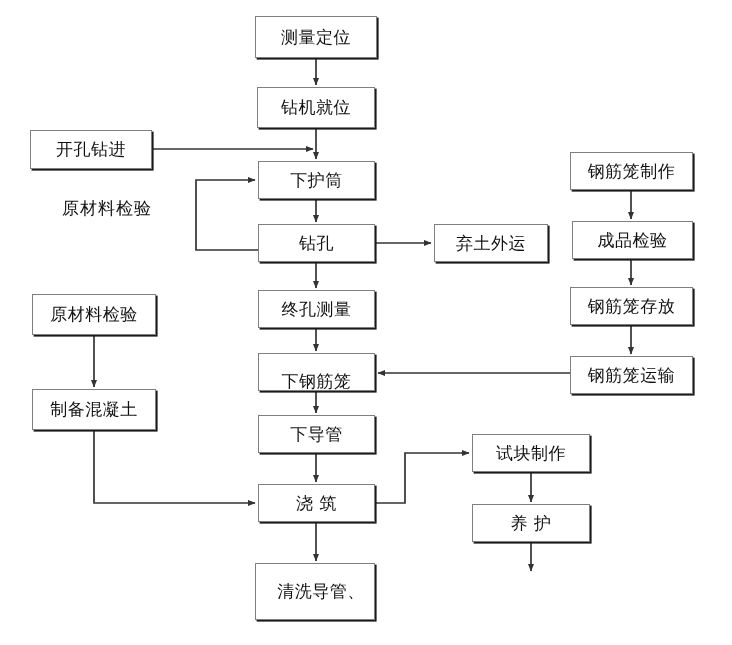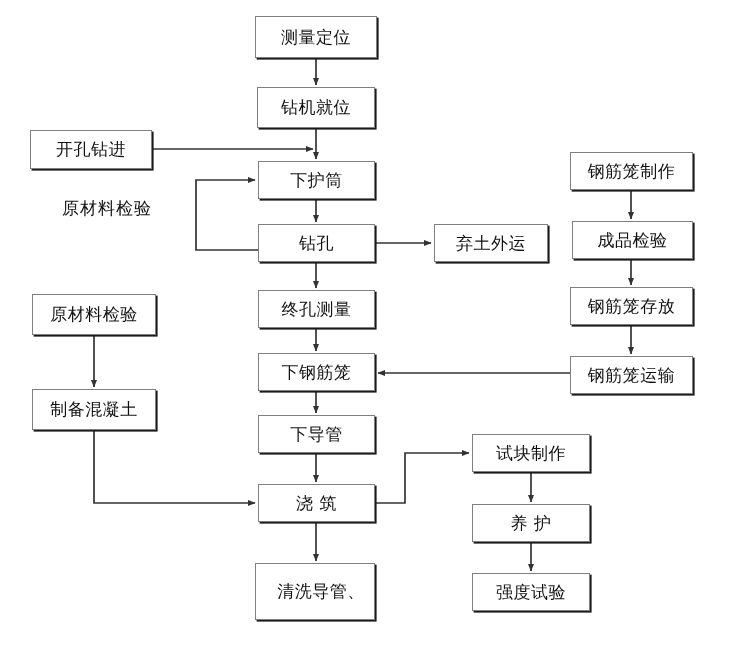--- a/index.html
+++ b/index.html
@@ -134,21 +134,21 @@
   </div>
 
   <div class="node-box" style="left: 434px; top: 224px; width: 114px; height: 38px; border-color: rgb(127, 127, 127); color: rgb(17, 17, 17); box-shadow: rgb(26, 26, 26) 1.6px 1.6px 0px 0px;">
     <span>弃土外运</span>
   </div>
 
   <div class="node-box" style="left: 258px; top: 290px; width: 117px; height: 38px; border-color: rgb(127, 127, 127); color: rgb(17, 17, 17); box-shadow: rgb(26, 26, 26) 1.6px 1.6px 0px 0px;">
     <span>终孔测量</span>
   </div>
 
-  <div class="node-box" style="left: 258px; top: 353px; width: 117px; height: 38px; border-color: rgb(127, 127, 127); color: rgb(17, 17, 17); box-shadow: rgb(26, 26, 26) 1.6px 1.6px 0px 0px;">
+  <div class="node-box" style="left: 258px; top: 353px; width: 117px; height: 38px; border-color: rgb(127, 127, 127); color: rgb(17, 17, 17); box-shadow: rgb(26, 26, 26) 1.6px 1.6px 0px 0px; align-items: flex-end;">
     <span>下钢筋笼</span>
   </div>
 
   <div class="node-box" style="left: 258px; top: 415px; width: 117px; height: 38px; border-color: rgb(127, 127, 127); color: rgb(17, 17, 17); box-shadow: rgb(26, 26, 26) 1.6px 1.6px 0px 0px;">
     <span>下导管</span>
   </div>
 
   <div class="node-box" style="left: 258px; top: 484px; width: 117px; height: 38px; border-color: rgb(127, 127, 127); color: rgb(17, 17, 17); box-shadow: rgb(26, 26, 26) 1.6px 1.6px 0px 0px;">
     <span>浇  筑</span>
   </div>
@@ -182,21 +182,18 @@
   </div>
 
   <div class="node-box" style="left: 472px; top: 434px; width: 118px; height: 38px; border-color: rgb(127, 127, 127); color: rgb(17, 17, 17); box-shadow: rgb(26, 26, 26) 1.6px 1.6px 0px 0px;">
     <span>试块制作</span>
   </div>
 
   <div class="node-box" style="left: 472px; top: 504px; width: 118px; height: 38px; border-color: rgb(127, 127, 127); color: rgb(17, 17, 17); box-shadow: rgb(26, 26, 26) 1.6px 1.6px 0px 0px;">
     <span>养  护</span>
   </div>
 
-  <div class="node-box" style="left: 472px; top: 573px; width: 118px; height: 38px; border-color: rgb(127, 127, 127); color: rgb(17, 17, 17); box-shadow: rgb(26, 26, 26) 1.6px 1.6px 0px 0px;">
-    <span>强度试验</span>
-  </div>
 
   <div class="free-label" style="left: 62px; top: 200px; color: rgb(17, 17, 17);">
     <span>原材料检验</span>
   </div>
 
 </div>
 
 </body></html>

